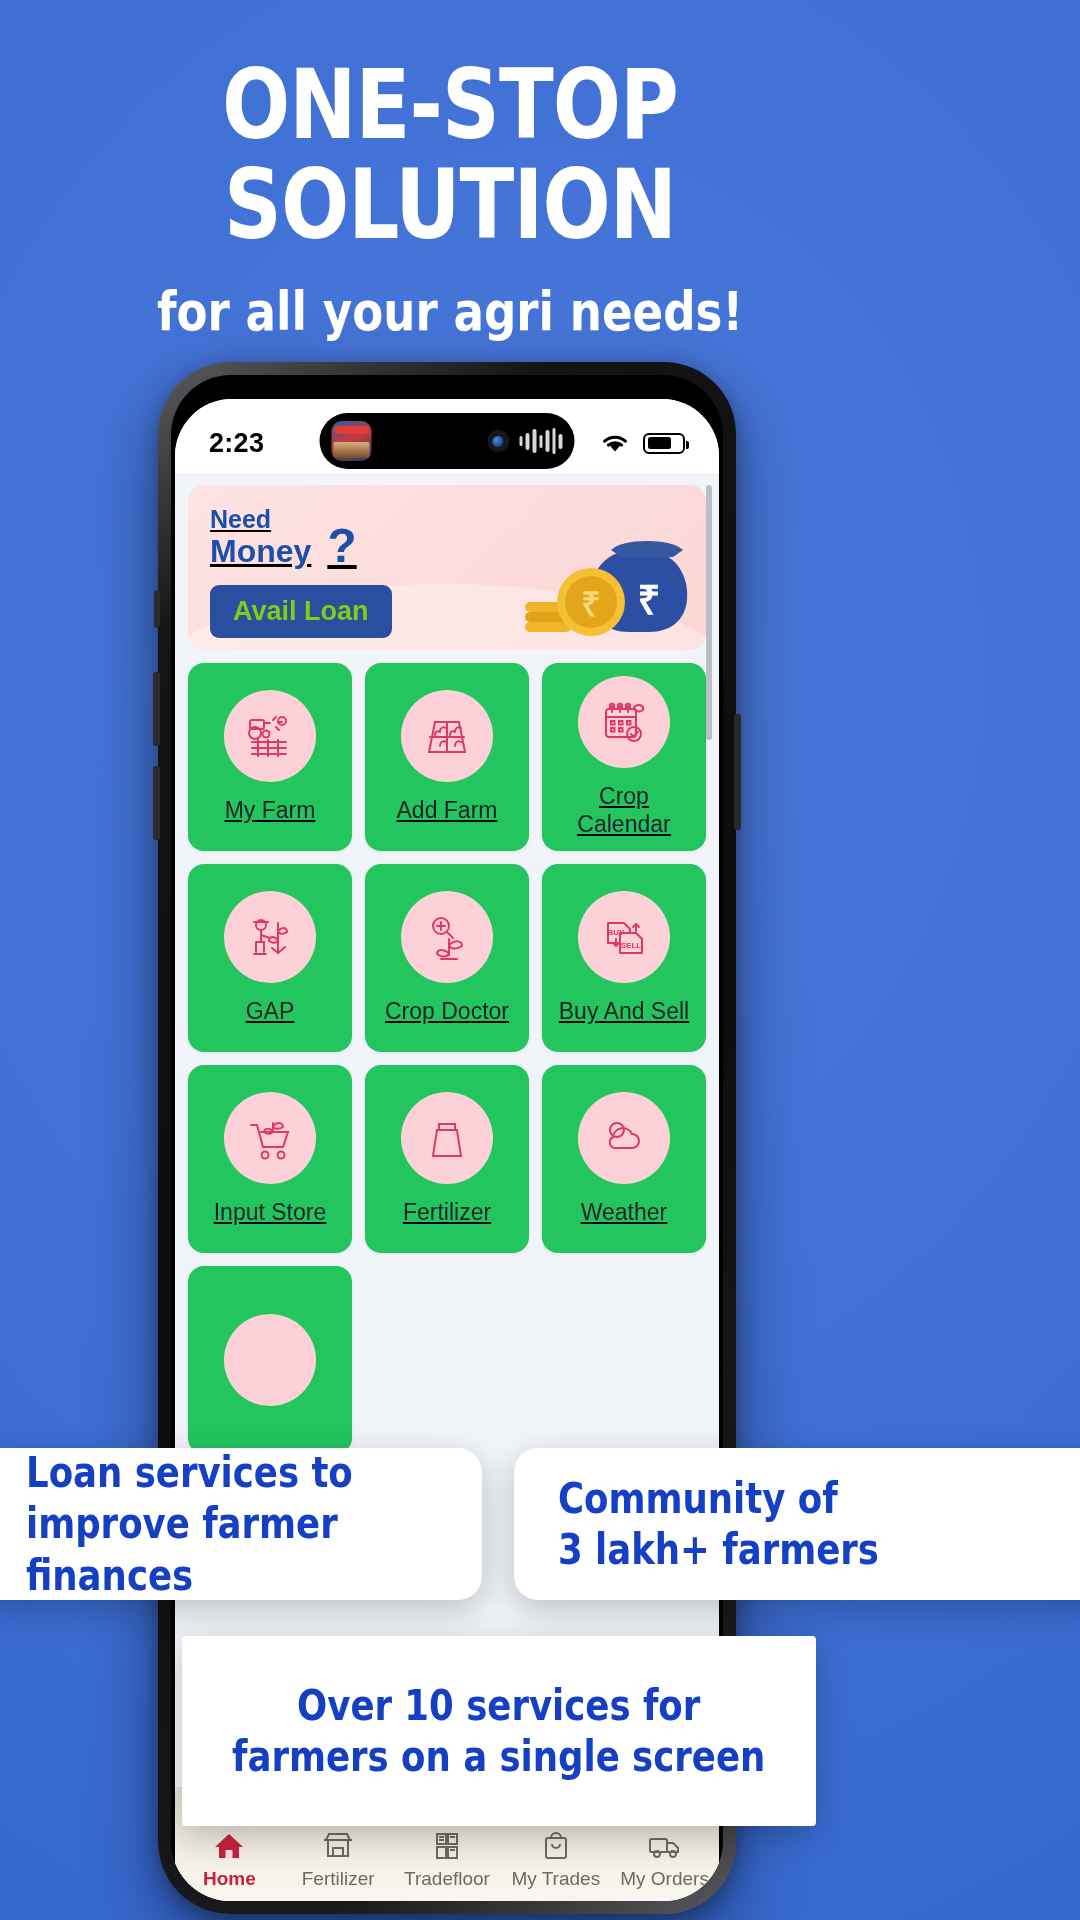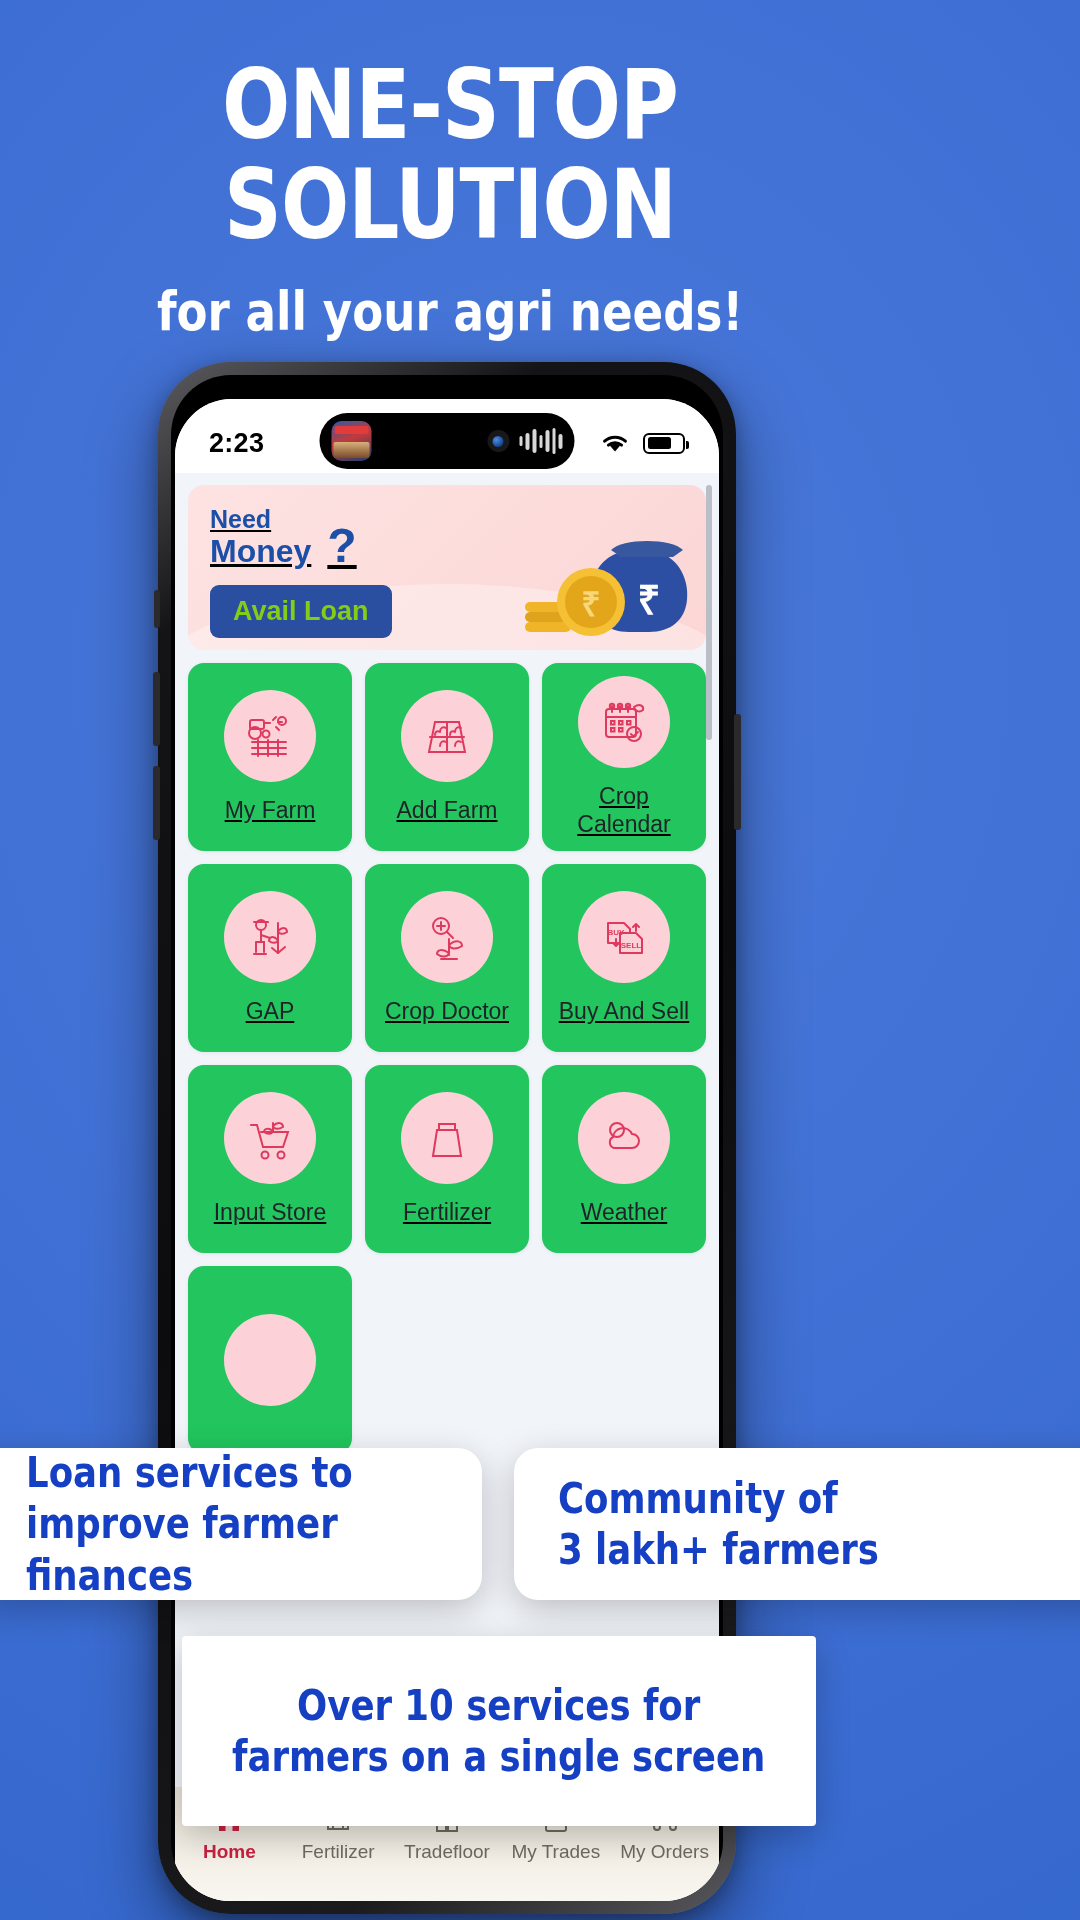--- a/index.html
+++ b/index.html
@@ -215,21 +215,21 @@
     width: 6px; height: 255px;
     background: #b9bec7; border-radius: 4px;
     z-index: 6;
   }
 
   
   .bottom-nav {
     position: absolute; left: 0; bottom: 0; width: 100%;
     height: 130px;
     background: linear-gradient(180deg, #e8e2d6 0%, #f4f0e7 55%, #fbf9f4 100%);
-    display: flex; align-items: flex-start; justify-content: space-around;
+    display: flex; align-items: center; justify-content: space-around;
     padding-top: 16px;
     z-index: 4;
   }
   .nav-item {
     display: flex; flex-direction: column; align-items: center; gap: 6px;
     cursor: pointer; flex: 1;
   }
   .nav-label { font-size: 19px; color: #6f6a60; }
   .nav-item.active .nav-label { color: #c8213f; font-weight: 700; }
   .home-indicator {

